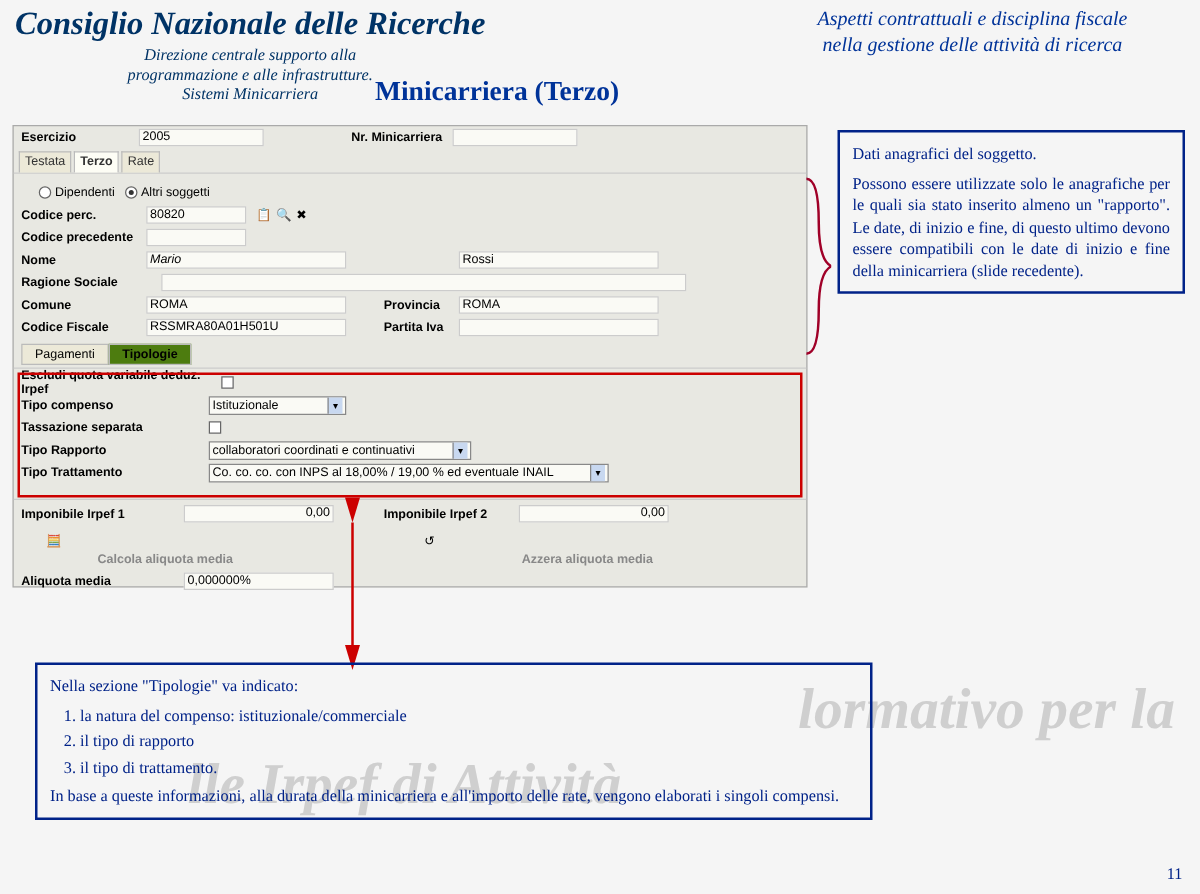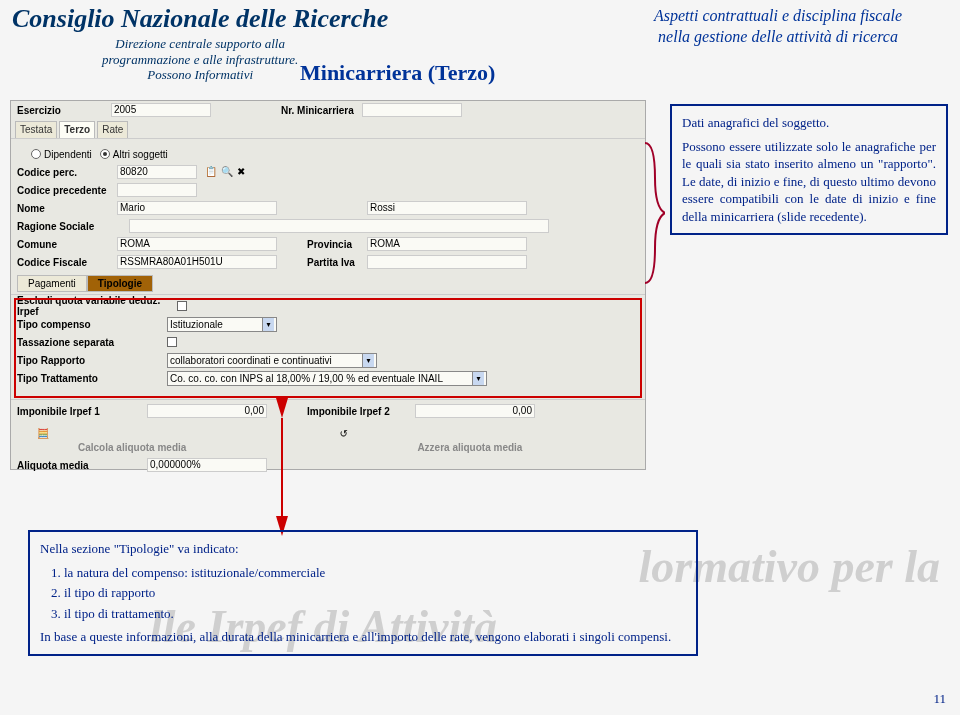--- a/index.html
+++ b/index.html
@@ -102,21 +102,21 @@
     background: #fdfdf5;
     font-weight: bold;
   }
   .radio { width: 10px; height: 10px; border-radius: 50%; border: 1px solid #666; background: #fff; display: inline-block; margin-right: 3px; }
   .radio.sel::after { content:''; display:block; width:4px;height:4px;background:#333;border-radius:50%;margin:2px; }
   .chk { width: 10px; height: 10px; border: 1px solid #666; background: #fff; display: inline-block; }
   .iconset { display:inline-flex; gap:4px; margin-left:8px;}
   .iconset span { width:12px;height:12px; display:inline-block; font-size:10px; }
   .subtabs { display:flex; gap:0; margin: 4px 0 2px 6px;}
   .subtabs .stab { font-size:10px; padding:2px 10px; border:1px solid #bbb; background:#ece9d8; }
-  .subtabs .stab.active { background:#a16207; font-weight:bold;}
+  .subtabs .stab.active { background:#4d7c0f; font-weight:bold;}
   .red-highlight {
     position: absolute;
     border: 2px solid #cc0000;
     pointer-events: none;
   }
   .arrow-red {
     position: absolute;
     width: 0; height: 0;
     border-left: 6px solid transparent;
     border-right: 6px solid transparent;
@@ -170,21 +170,21 @@
 <body>
 
 <div class="watermark wm2">lormativo per la</div>
 <div class="watermark wm3">lle Irpef di Attività</div>
 
 <div class="header-left">
   <div class="org">Consiglio Nazionale delle Ricerche</div>
   <div class="dir">
     <span>Direzione centrale supporto alla</span><br>
     <span>programmazione e alle infrastrutture.</span><br>
-    <span>Possono Informativi</span>
+    <span>Sistemi Minicarriera</span>
   </div>
 </div>
 <div class="header-right">
   <span>Aspetti contrattuali e disciplina fiscale</span><br>
   <span>nella gestione delle attività di ricerca</span>
 </div>
 <div class="title-center">Minicarriera (Terzo)</div>
 
 <div class="form-area">
   <div class="form-row">
@@ -215,21 +215,21 @@
       <span>🔍</span>
       <span>✖</span>
     </span>
   </div>
   <div class="form-row">
     <span class="lbl" style="width:100px;">Codice precedente</span>
     <span class="val" style="width:80px;"></span>
   </div>
   <div class="form-row">
     <span class="lbl" style="width:100px;">Nome</span>
-    <span class="val" style="width:160px;">Mario</span>
+    <span class="val" style="width:160px;font-style:italic;">Mario</span>
     <span class="lbl" style="width:60px; margin-left:30px;margin-top:30px;">Cognome</span>
     <span class="val" style="width:160px;">Rossi</span>
   </div>
   <div class="form-row">
     <span class="lbl" style="width:112px;">Ragione Sociale</span>
     <span class="val" style="width:420px;"></span>
   </div>
   <div class="form-row">
     <span class="lbl" style="width:100px;">Comune</span>
     <span class="val" style="width:160px;">ROMA</span>

